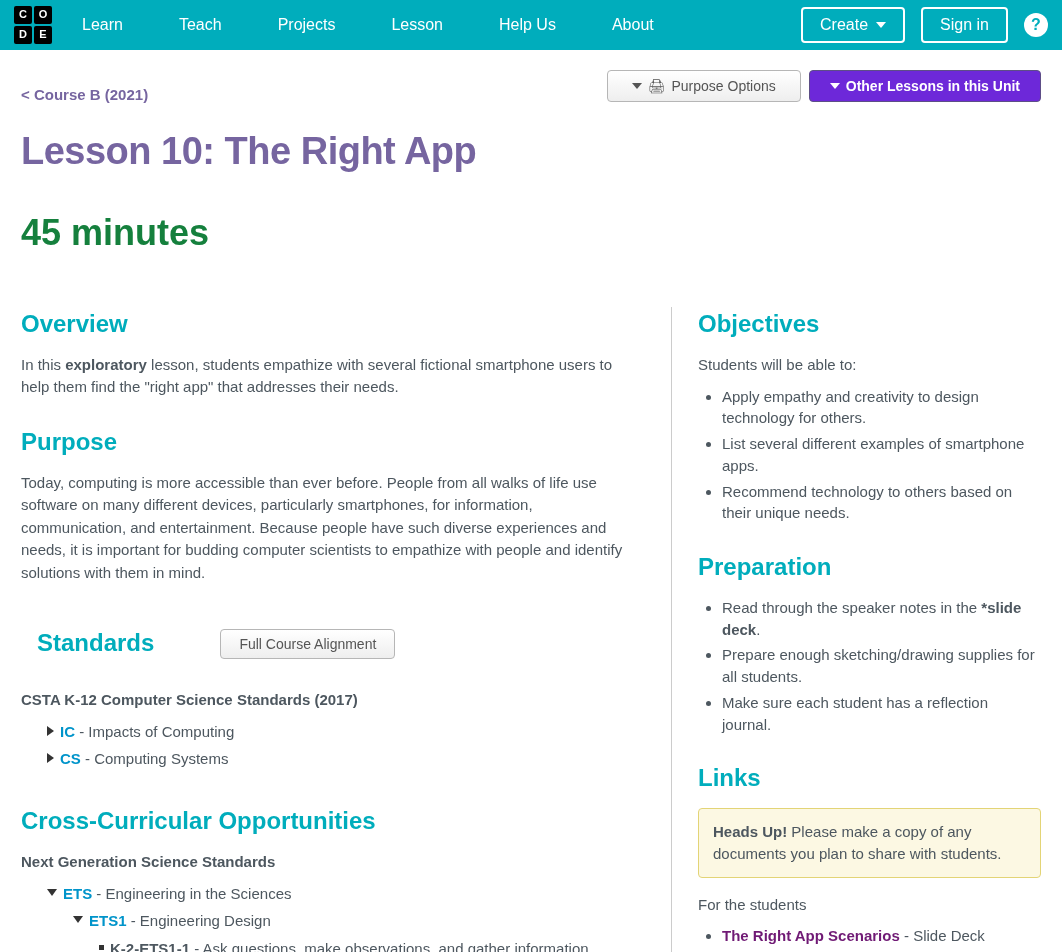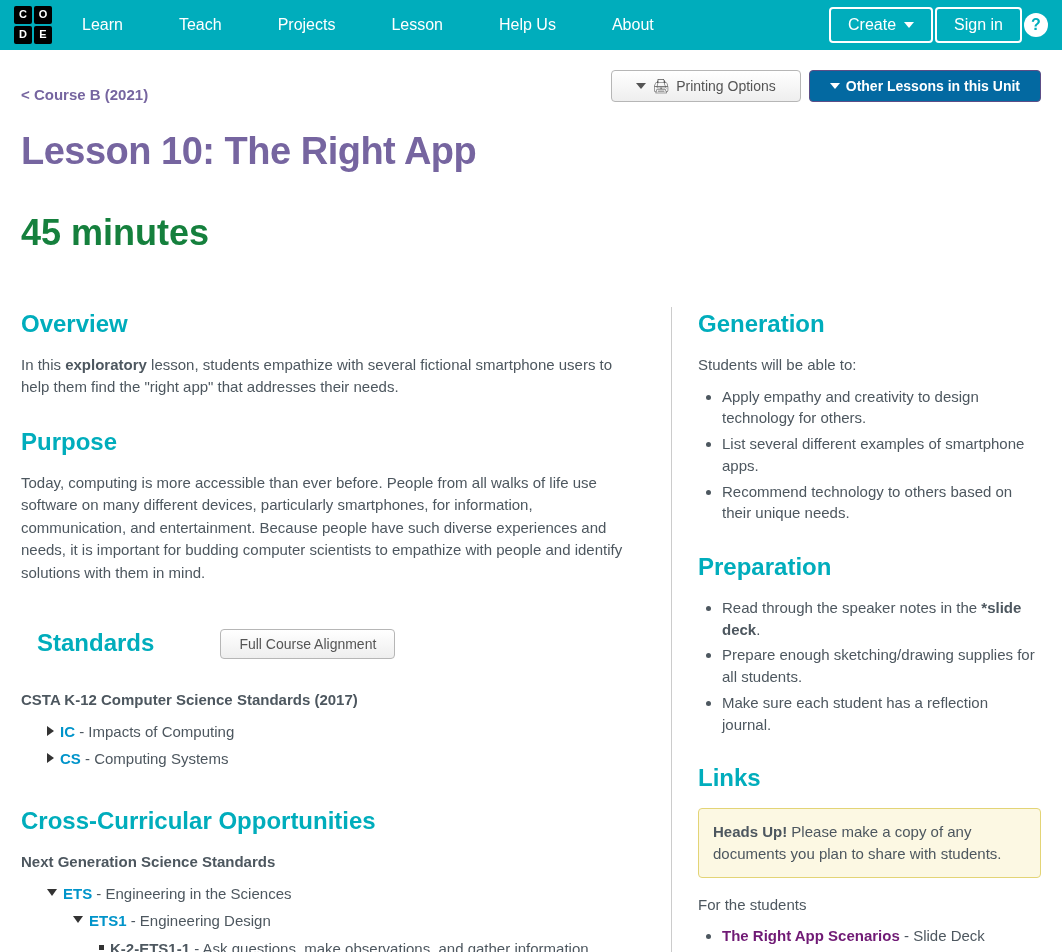--- a/index.html
+++ b/index.html
@@ -4,32 +4,32 @@
 <style>
   * { box-sizing: border-box; margin: 0; padding: 0; }
   body { font-family: "Gotham", "Helvetica Neue", Helvetica, Arial, sans-serif; color: #4d575f; font-size: 14px; line-height: 1.45; }
 
   
   .header { background: #00adbc; height: 50px; display: flex; align-items: center; padding: 0 14px; color: #fff; }
   .logo { display: grid; grid-template-columns: repeat(2,18px); grid-template-rows: repeat(2,18px); gap: 2px; margin-right: 30px; }
   .logo div { background:#000; color:#fff; display:flex; align-items:center; justify-content:center; font-size:11px; font-weight:bold; border-radius:2px; }
   .nav { display:flex; gap: 56px; flex:1; }
   .nav span { color:#fff; font-size:16px; cursor:pointer; }
-  .header-right { display:flex; align-items:center; gap:2px; }
+  .header-right { display:flex; align-items:center; gap:16px; }
   .hbtn { border:2px solid #fff; color:#fff; background:transparent; padding:7px 17px; border-radius:4px; font-size:16px; font-weight:500; cursor:pointer; display:flex; align-items:center; gap:8px; }
   .caret-down { width:0; height:0; border-left:5px solid transparent; border-right:5px solid transparent; border-top:6px solid currentColor; display:inline-block; }
   .help { width:24px; height:24px; border-radius:50%; background:#fff; color:#00adbc; display:flex; align-items:center; justify-content:center; font-weight:bold; font-size:16px; cursor:pointer; }
 
   .page { max-width:1020px; margin:0 auto; padding:20px 0 40px; }
 
   .toprow { display:flex; align-items:flex-start; justify-content:space-between; margin-bottom:4px; }
   .breadcrumb { color:#7665a0; font-weight:bold; font-size:15px; padding-top:14px; cursor:pointer; }
   .topbtns { display:flex; gap:8px; }
   .pbtn { border:1px solid #b6b6b6; background:linear-gradient(#fff,#eee); color:#555; padding:7px 24px; border-radius:4px; font-size:14px; cursor:pointer; display:flex; align-items:center; gap:6px; }
-  .lbtn { background:#0369a1; color:#fff; border:1px solid #5d4e87; padding:7px 20px; border-radius:4px; font-size:14px; font-weight:bold; cursor:pointer; display:flex; align-items:center; gap:6px; }
+  .lbtn { background:#6d28d9; color:#fff; border:1px solid #5d4e87; padding:7px 20px; border-radius:4px; font-size:14px; font-weight:bold; cursor:pointer; display:flex; align-items:center; gap:6px; }
   .print-icon::before { content:"🖨"; font-size:14px; }
 
   h1.title { color:#7665a0; font-size:38px; font-weight:800; margin:18px 0 28px; letter-spacing:-0.5px; }
   .duration { color:#15803d; font-size:36px; font-weight:700; margin-bottom:48px; }
 
   .cols { display:flex; gap:40px; }
   .left { flex:1; padding-right:8px; }
   .right { width:370px; border-left:1px solid #ccc; padding-left:26px; }
 
   h2.sec { color:#00adbc; font-size:24px; font-weight:700; margin:0 0 12px; }
@@ -91,21 +91,21 @@
 </div>
 
 <div class="page">
 
   <div class="toprow">
     <div class="breadcrumb">&lt; Course B (2021)</div>
     <div class="topbtns">
       <button class="pbtn">
         <span class="caret-down"></span>
         <span class="print-icon"></span>
-        <span>Printing Options</span>
+        <span>Purpose Options</span>
       </button>
       <button class="lbtn">
         <span class="caret-down"></span>
         <span>Other Lessons in this Unit</span>
       </button>
     </div>
   </div>
 
   <h1 class="title">Lesson 10: The Right App</h1>
   <div class="duration">45 minutes</div>
@@ -151,21 +151,21 @@
         <div class="row ind3">
           <span class="sq"></span>
           <span><b>K-2-ETS1-1</b><span> - Ask questions, make observations, and gather information about a situation people want to change to define a simple problem that can be solved through the development of a new or improved object or tool.</span></span>
         </div>
 
       </div>
 
     </div>
 
     <div class="right">
-      <h2 class="sec">Generation</h2>
+      <h2 class="sec">Objectives</h2>
       <p class="intro">Students will be able to:</p>
       <ul class="bul">
         <li>Apply empathy and creativity to design technology for others.</li>
         <li>List several different examples of smartphone apps.</li>
         <li>Recommend technology to others based on their unique needs.</li>
       </ul>
 
       <h2 class="sec">Preparation</h2>
       <ul class="bul">
         <li>

